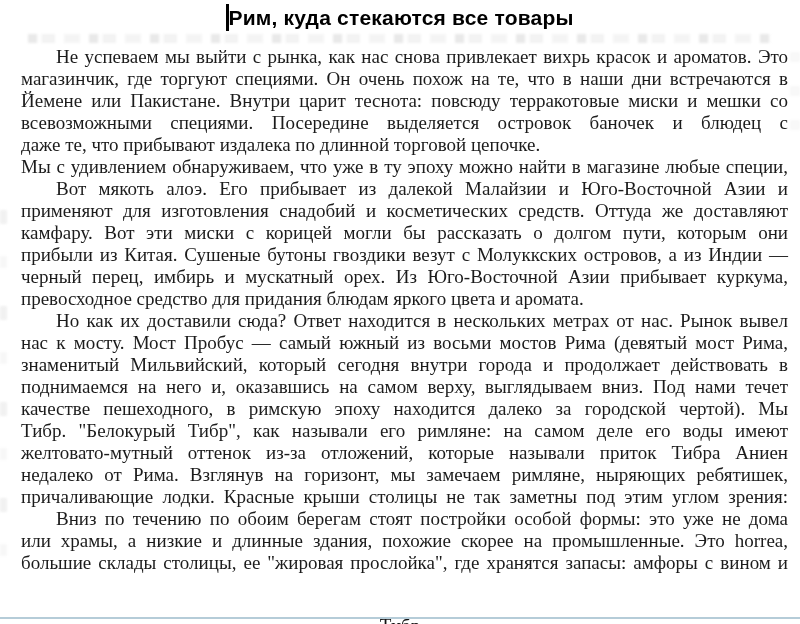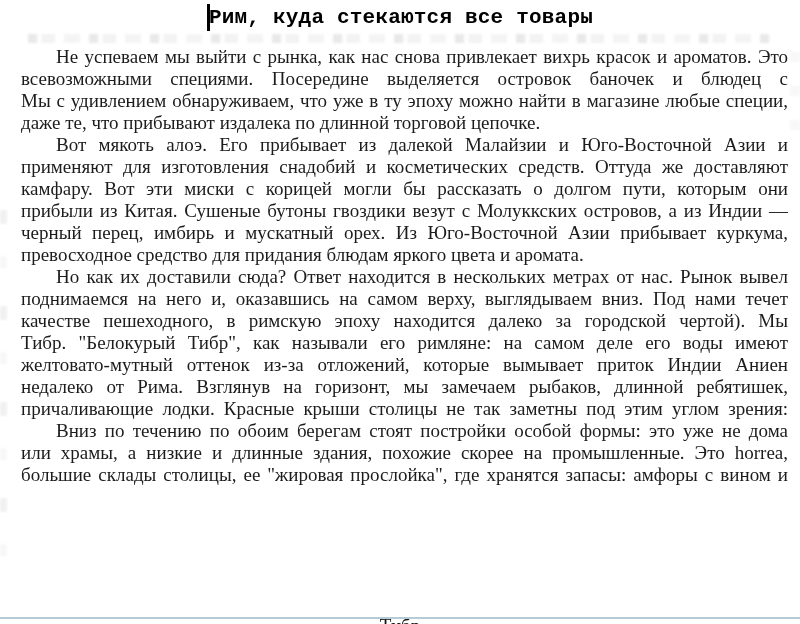--- a/index.html
+++ b/index.html
@@ -10,21 +10,21 @@
   }
   .title-row{
     position:absolute;top:2px;left:0;width:800px;height:30px;
     display:flex;align-items:center;justify-content:center;
   }
   .caret{
     display:inline-block;width:3px;height:27px;background:#000;
     margin-right:-1px;flex:0 0 auto;
   }
   .title-text{
-    margin:0;font-family:Liberation Mono, monospace;
+    margin:0;font-family:Liberation Sans, sans-serif;
     font-weight:bold;font-size:21px;line-height:27px;color:#000;
     letter-spacing:0.2px;white-space:nowrap;
   }
   .smudge{
     position:absolute;top:34px;left:28px;width:744px;height:9px;
     background:repeating-linear-gradient(90deg,
       rgba(125,125,125,0.22) 0 9px, rgba(210,210,210,0.06) 9px 14px,
       rgba(150,150,150,0.16) 14px 27px, rgba(255,255,255,0) 27px 36px,
       rgba(160,160,160,0.14) 36px 52px, rgba(255,255,255,0) 52px 61px);
     filter:blur(1.3px);opacity:0.75;
@@ -74,37 +74,41 @@
     <h1 class="title-text">Рим, куда стекаются все товары</h1>
   </div>
 
   <div class="smudge"></div>
   <div class="edge-artifact-left"></div>
   <div class="edge-artifact-right"></div>
 
   <div class="body-text">
 
     <div class="line first">Не успеваем мы выйти с рынка, как нас снова привлекает вихрь красок и ароматов. Это</div>
+    <div class="line">магазинчик, где торгуют специями. Он очень похож на те, что в наши дни встречаются в</div>
+    <div class="line">Йемене или Пакистане. Внутри царит теснота: повсюду терракотовые миски и мешки со</div>
     <div class="line">всевозможными специями. Посередине выделяется островок баночек и блюдец с</div>
+    <div class="line last">даже те, что прибывают издалека по длинной торговой цепочке.</div>
     <div class="line">Мы с удивлением обнаруживаем, что уже в ту эпоху можно найти в магазине любые специи,</div>
-    <div class="line last">даже те, что прибывают издалека по длинной торговой цепочке.</div>
 
     <div class="line first">Вот мякоть алоэ. Его прибывает из далекой Малайзии и Юго-Восточной Азии и</div>
     <div class="line">применяют для изготовления снадобий и косметических средств. Оттуда же доставляют</div>
     <div class="line">камфару. Вот эти миски с корицей могли бы рассказать о долгом пути, которым они</div>
     <div class="line">прибыли из Китая. Сушеные бутоны гвоздики везут с Молуккских островов, а из Индии —</div>
     <div class="line">черный перец, имбирь и мускатный орех. Из Юго-Восточной Азии прибывает куркума,</div>
     <div class="line last">превосходное средство для придания блюдам яркого цвета и аромата.</div>
 
     <div class="line first">Но как их доставили сюда? Ответ находится в нескольких метрах от нас. Рынок вывел</div>
+    <div class="line">нас к мосту. Мост Пробус — самый южный из восьми мостов Рима (девятый мост Рима,</div>
+    <div class="line">знаменитый Мильвийский, который сегодня внутри города и продолжает действовать в</div>
     <div class="line">поднимаемся на него и, оказавшись на самом верху, выглядываем вниз. Под нами течет</div>
     <div class="line">качестве пешеходного, в римскую эпоху находится далеко за городской чертой). Мы</div>
     <div class="line">Тибр. "Белокурый Тибр", как называли его римляне: на самом деле его воды имеют</div>
-    <div class="line">желтовато-мутный оттенок из-за отложений, которые вымывает приток Индии Аниен</div>
-    <div class="line">недалеко от Рима. Взглянув на горизонт, мы замечаем рыбаков, длинной ребятишек,</div>
+    <div class="line">желтовато-мутный оттенок из-за отложений, которые называли приток Тибра Аниен</div>
+    <div class="line">недалеко от Рима. Взглянув на горизонт, мы замечаем римляне, ныряющих ребятишек,</div>
     <div class="line">причаливающие лодки. Красные крыши столицы не так заметны под этим углом зрения:</div>
 
     <div class="line first">Вниз по течению по обоим берегам стоят постройки особой формы: это уже не дома</div>
     <div class="line">или храмы, а низкие и длинные здания, похожие скорее на промышленные. Это horrea,</div>
     <div class="line">большие склады столицы, ее "жировая прослойка", где хранятся запасы: амфоры с вином и</div>
   </div>
 
   <div class="divider"></div>
 
   <div class="fragment">

